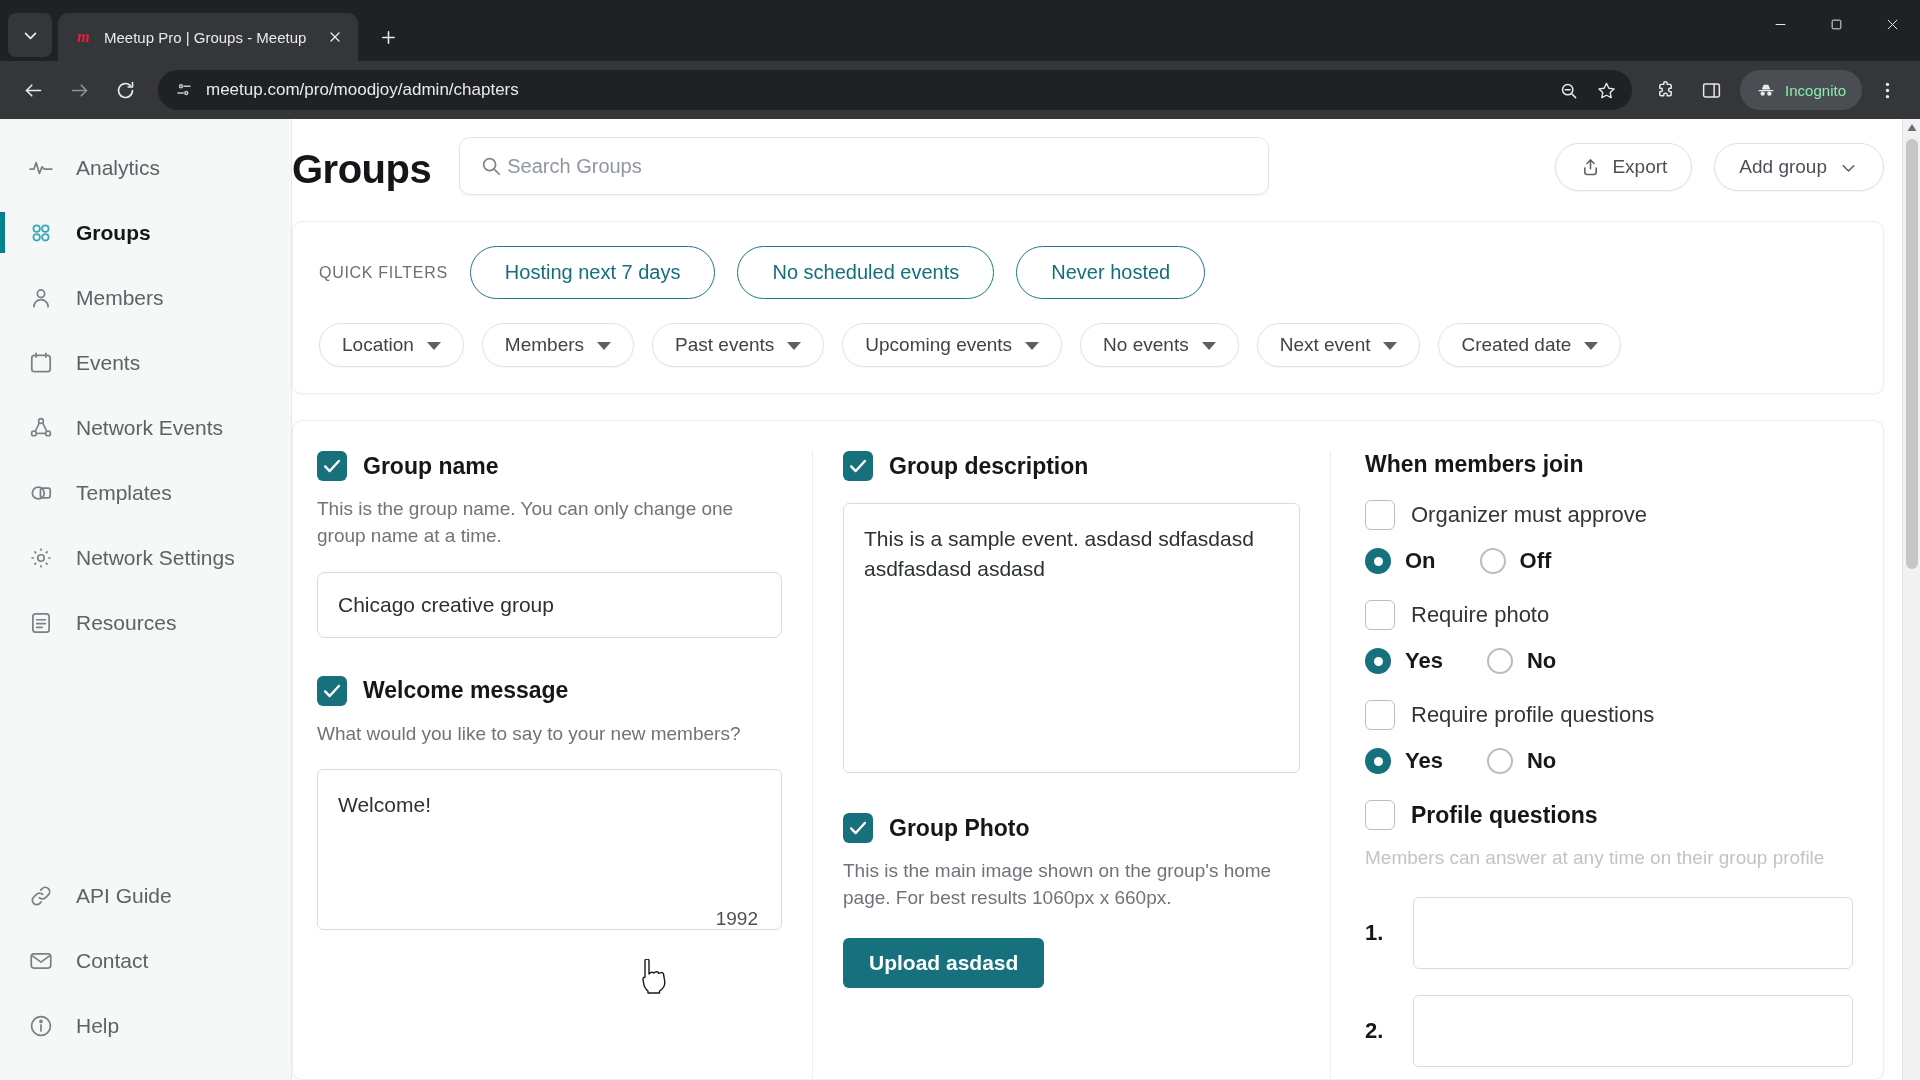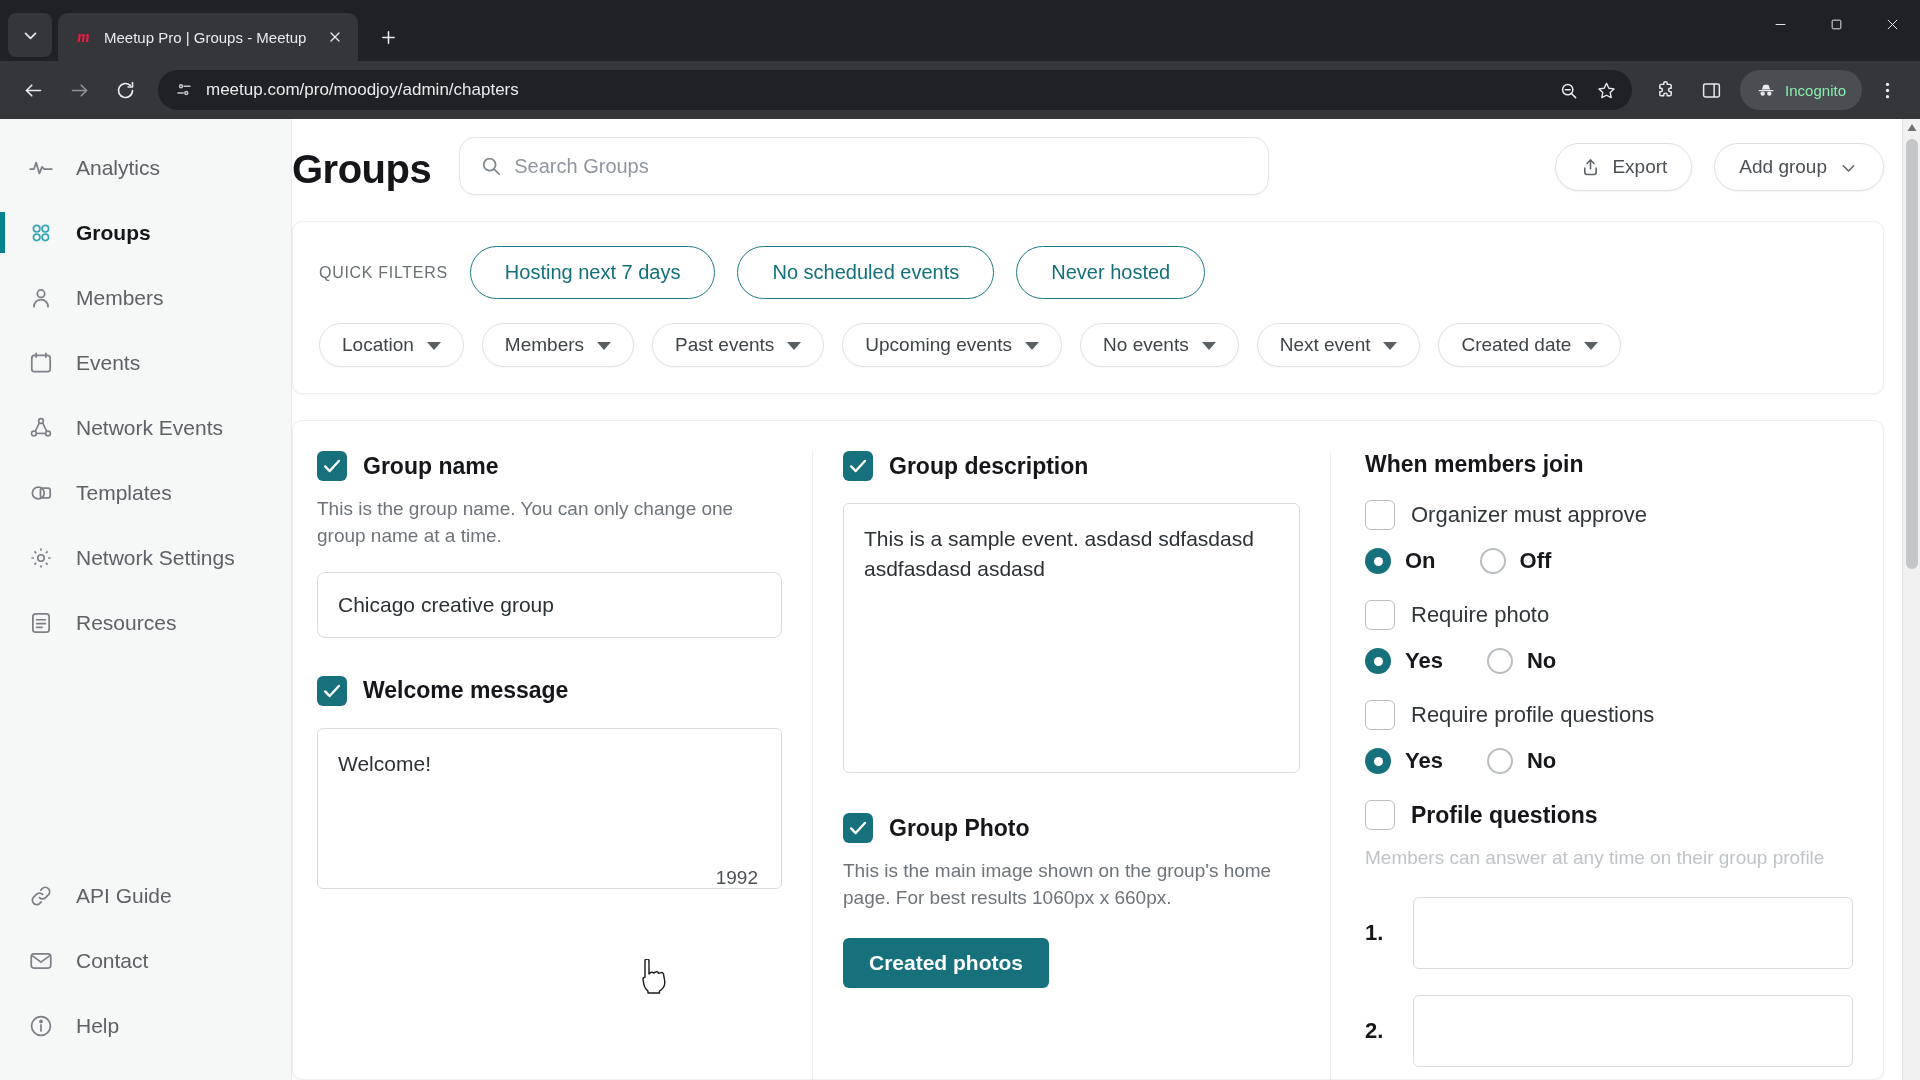--- a/index.html
+++ b/index.html
@@ -109,22 +109,22 @@
   
   .main { flex: 1; overflow: hidden; position: relative; background: #ffffff; display: flex; flex-direction: column; }
 
   .page-header {
     display: flex; align-items: flex-start; gap: 28px;
     padding: 18px 36px 0 0;
   }
   .page-title { font-size: 40px; font-weight: bold; color: #15161a; letter-spacing: -0.5px; padding-top: 10px; white-space: nowrap;}
   .search-wrap {
     flex: 0 0 810px; height: 58px; background: #fff;
-    border: 1px solid #e3e5e6; border-radius: 16px;
-    display: flex; align-items: center; gap: 12px; padding: 0 20px;
+    border: 1px solid #e3e5e6; border-radius: 11px;
+    display: flex; align-items: center; gap: 5px; padding: 0 20px;
     box-shadow: 0 1px 2px rgba(0,0,0,0.04);
   }
   .search-wrap svg { width: 22px; height: 22px; flex: 0 0 22px; }
   .search-input {
     flex: 1; border: none; outline: none; font-size: 20px;
     color: #15161a; font-family: "Liberation Sans", sans-serif; background: transparent;
   }
   .search-input::placeholder { color: #9096a0; }
   .hdr-actions { margin-left: auto; display: flex; gap: 22px; padding-top: 6px; }
   .btn-outline {
@@ -581,20 +581,21 @@
           <input class="txt-input" type="text" value="Chicago creative group" style="">
 
           <div class="field-head" style="margin-top:38px">
             <span class="chk on">
               <svg viewBox="0 0 24 24" fill="none" stroke="#ffffff" stroke-width="2.6" stroke-linecap="round" stroke-linejoin="round">
                   <polyline points="4.5 12.5 9.5 17.5 19.5 6.5"></polyline>
                 </svg>
             </span>
             <span class="field-title">Welcome message</span>
           </div>
+          <div class="field-desc">What would you like to say to your new members?</div>
           <div class="ta-wrap">
             <textarea class="txt-area" rows="4" style="">Welcome!</textarea>
             <span class="ta-count">1992</span>
           </div>
         </div>
 
         <div class="col col-2">
           <div class="field-head">
             <span class="chk on">
               <svg viewBox="0 0 24 24" fill="none" stroke="#ffffff" stroke-width="2.6" stroke-linecap="round" stroke-linejoin="round">
@@ -607,21 +608,21 @@
 
           <div class="field-head" style="margin-top:36px">
             <span class="chk on">
               <svg viewBox="0 0 24 24" fill="none" stroke="#ffffff" stroke-width="2.6" stroke-linecap="round" stroke-linejoin="round">
                   <polyline points="4.5 12.5 9.5 17.5 19.5 6.5"></polyline>
                 </svg>
             </span>
             <span class="field-title">Group Photo</span>
           </div>
           <div class="field-desc">This is the main image shown on the group's home page. For best results 1060px x 660px.</div>
-          <button class="btn-primary">Created photos</button>
+          <button class="btn-primary">Upload asdasd</button>
         </div>
 
         <div class="col col-3">
           <div class="sec-title">When members join</div>
 
           <div class="opt-row">
             <span class="chk off"></span>
             <span class="opt-label">Organizer must approve</span>
           </div>
           <div class="radio-row">

